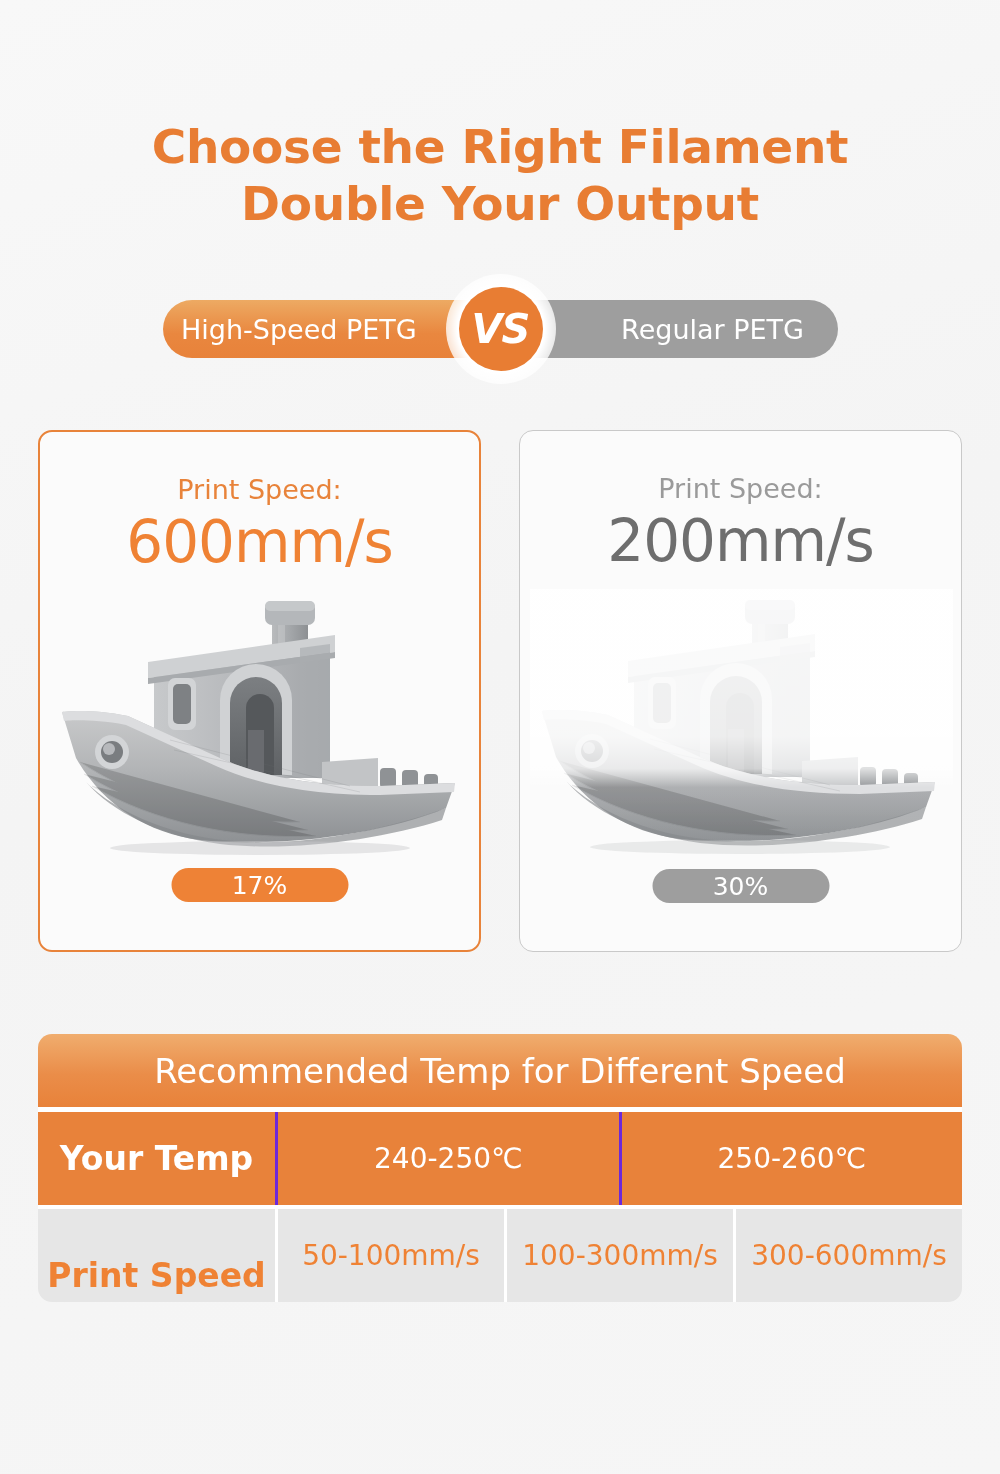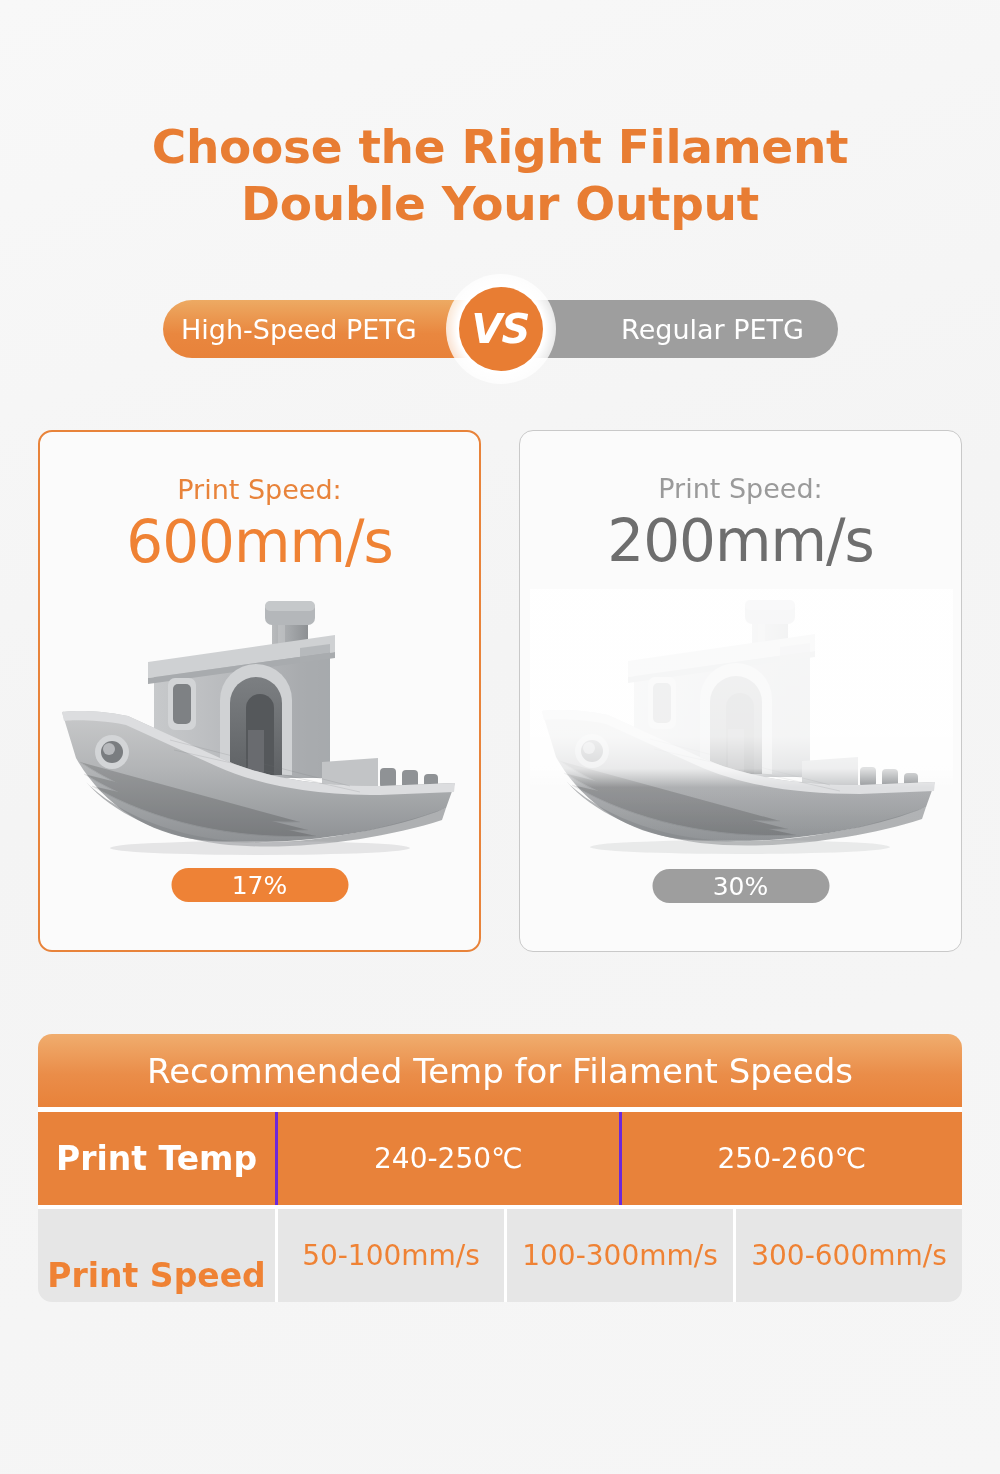--- a/index.html
+++ b/index.html
@@ -440,25 +440,25 @@
         </svg>
       </div>
 
       <div class="pct-badge pct-gray">
         <span>30%</span>
       </div>
     </div>
   </div>
 
   <div class="table">
-    <div class="table-title">Recommended Temp for Filament Speeds</div>
+    <div class="table-title">Recommended Temp for Different Speed</div>
     <div class="table-gap"></div>
 
     <div class="trow trow-temp">
-      <div class="tcell tcell-head">Print Temp</div>
+      <div class="tcell tcell-head">Your Temp</div>
       <div class="tcell tcell-data">240-250℃</div>
       <div class="tcell tcell-data">250-260℃</div>
     </div>
 
     <div class="row-divider"></div>
 
     <div class="trow trow-speed">
       <div class="tcell tcell-head">Print Speed</div>
       <div class="tcell tcell-data">50-100mm/s</div>
       <div class="tcell tcell-data">100-300mm/s</div>

